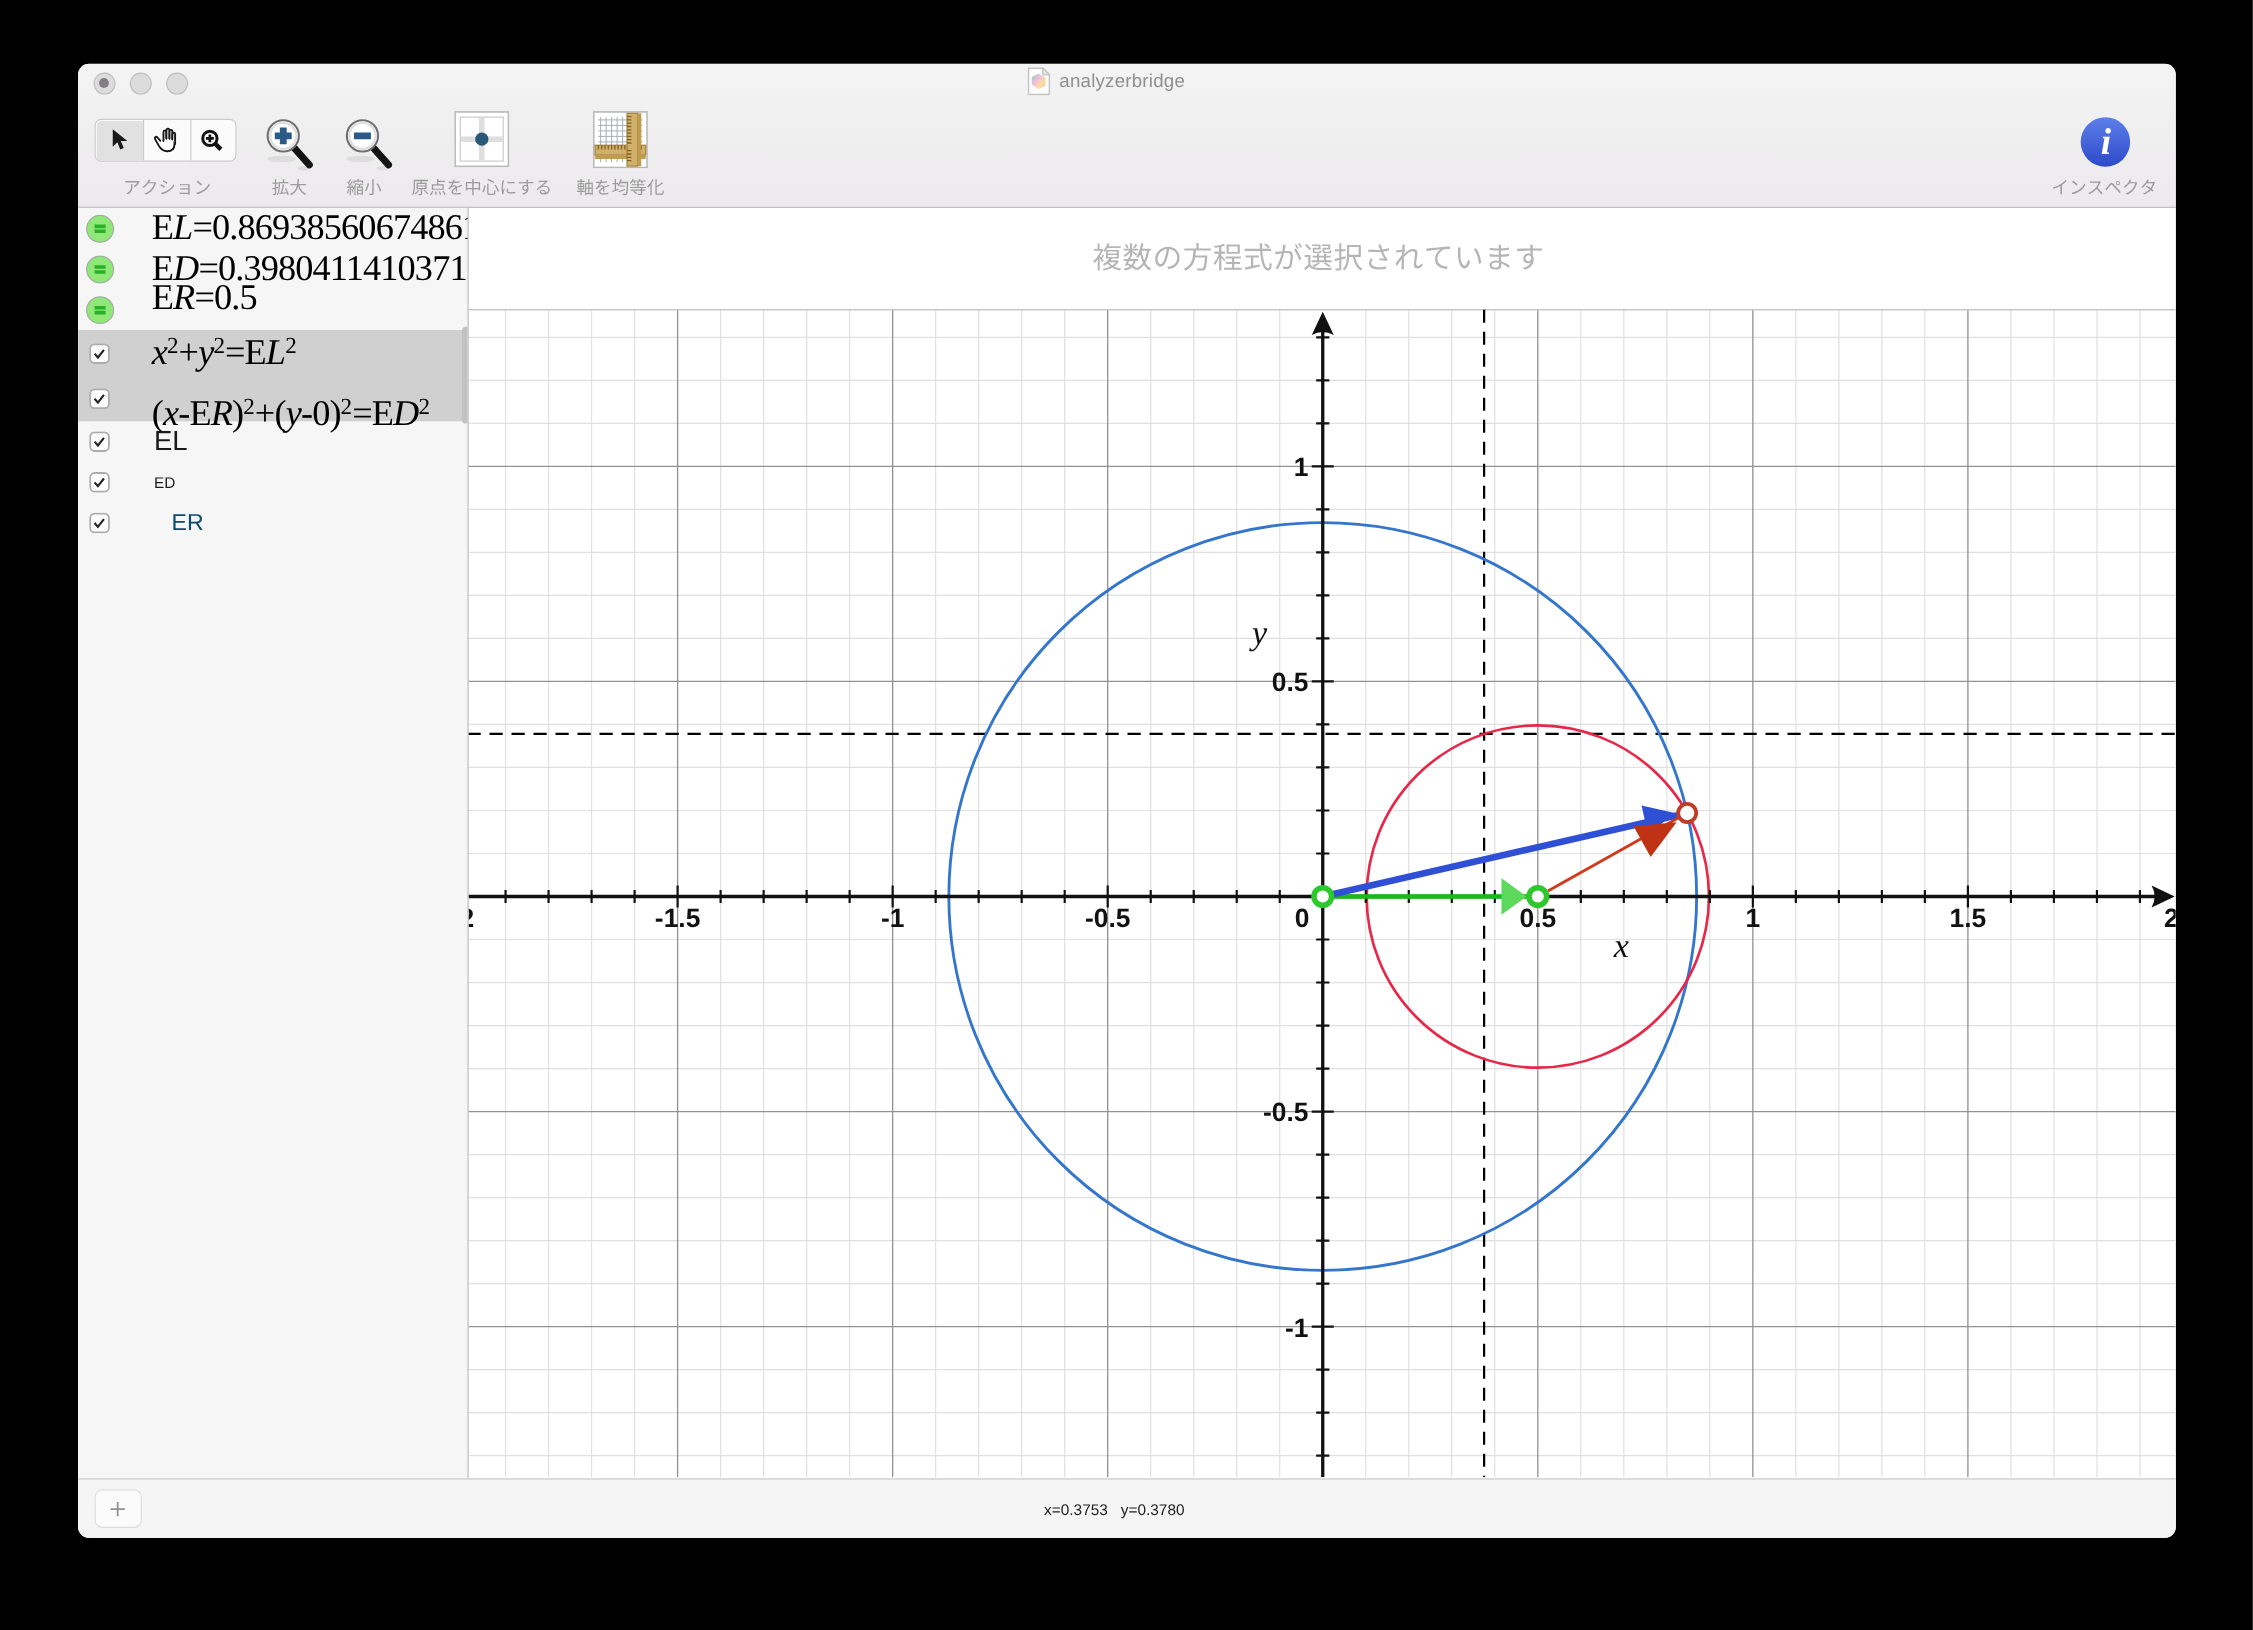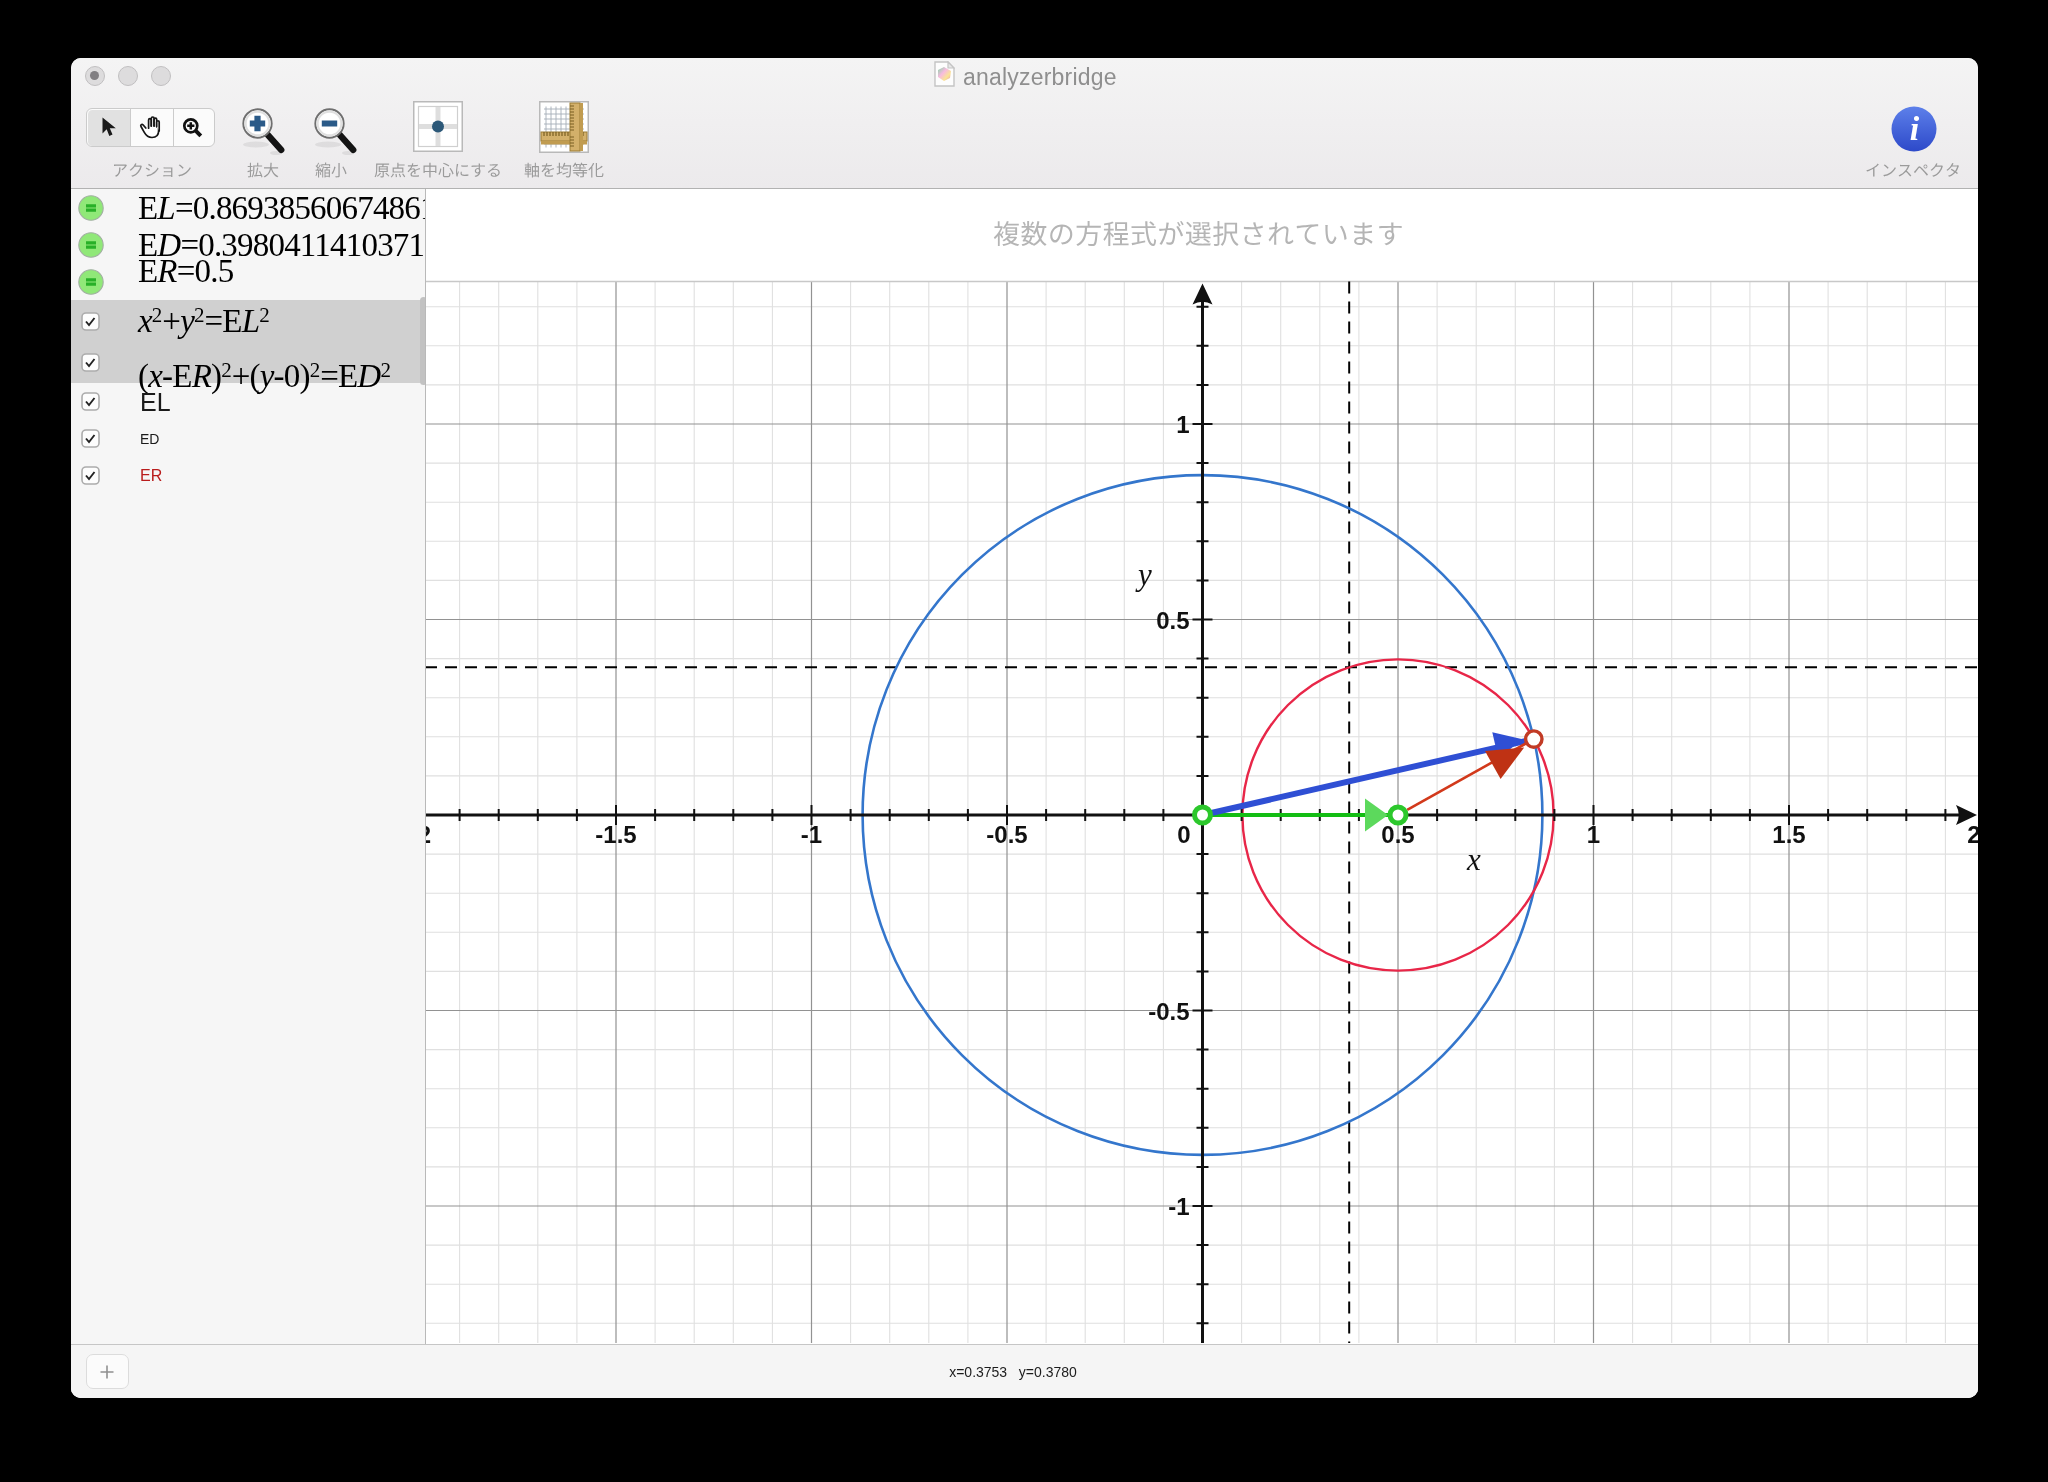--- a/index.html
+++ b/index.html
@@ -62,21 +62,21 @@
 <defs>
         <linearGradient id="dg" x1="0" y1="0" x2="1" y2="1">
 <stop offset="0" stop-color="#7fd4a0"></stop>
           <stop offset="0.4" stop-color="#f7b7de"></stop>
           <stop offset="0.7" stop-color="#f9e38f"></stop>
           <stop offset="1" stop-color="#e98fb4"></stop>
         </linearGradient>
       </defs>
 <path d="M4 9l6-3 7 4-1 7-6 3-6-4Z" fill="url(#dg)" opacity="0.95"></path>
     </svg>
-    <div style="position:absolute;left:892px;top:6px;font-size:23px;color:#8f8f8f;letter-spacing:0.2px">analyzerbridge</div>
+    <div style="position:absolute;left:892px;top:6px;font-size:17px;color:#8f8f8f;letter-spacing:0.2px">analyzerbridge</div>
     <div style="position:absolute;left:15px;top:50px;width:129px;height:39px;background:#fbfbfb;border:1.5px solid #cbcbcb;border-radius:6px;box-sizing:border-box"></div>
     <div style="position:absolute;left:16.5px;top:51.5px;width:42px;height:36px;background:#e1e1e1;border-radius:4.5px 0 0 4.5px"></div>
     <div style="position:absolute;left:58.5px;top:51px;width:1.5px;height:37px;background:#cccccc"></div>
     <div style="position:absolute;left:101.5px;top:51px;width:1.5px;height:37px;background:#cccccc"></div>
     <svg style="position:absolute;left:30px;top:59px" width="16" height="22" viewBox="0 0 16 22">
 <path d="M1.5 0.5v16l4.2-4.2 2.6 6.6 3.2-1.3-2.7-6.4h6Z" fill="#1a1a1a"></path>
     </svg>
     <svg style="position:absolute;left:68px;top:57px" width="26" height="26" viewBox="0 0 26 26">
 <g stroke="#161616" stroke-width="1.7" fill="#fff" stroke-linejoin="round" stroke-linecap="round">
 <path d="M6.8 13 4.2 10c-1.3-1.5-3.1-.1-2.2 1.5l3.3 5.9c1.8 3.2 3.7 5.1 7.7 5.1 4.6 0 6.6-2.5 6.6-6.4V10.5"></path>
@@ -191,21 +191,21 @@
         <path d="M5 9.5l3 3.5 5.5-7" stroke="#222" stroke-width="1.9" fill="none"></path>
       </svg>
       <svg style="position:absolute;left:10px;top:277.0px" width="19" height="19" viewBox="0 0 19 19">
         <rect x="1" y="1" width="17" height="17" rx="4" fill="#fdfdfd" stroke="#acacac" stroke-width="1.6"></rect>
         <path d="M5 9.5l3 3.5 5.5-7" stroke="#222" stroke-width="1.9" fill="none"></path>
       </svg>
       <div class="eq" style="left:67px;top:132px"><i>x</i><sup>2</sup>+<i>y</i><sup>2</sup>=E<i>L</i><sup>2</sup></div>
       <div class="eq" style="left:67px;top:187px">(<i>x</i>-E<i>R</i>)<sup>2</sup>+(<i>y</i>-0)<sup>2</sup>=E<i>D</i><sup>2</sup></div>
       <div style="position:absolute;left:69px;top:212.5px;transform:translateY(-50%);font-size:25px;color:#1a1a1a">EL</div>
       <div style="position:absolute;left:69px;top:249.5px;transform:translateY(-50%);font-size:14px;color:#1a1a1a">ED</div>
-      <div style="position:absolute;left:69px;top:286.5px;transform:translateY(-50%);font-size:16px;color:#b91c1c">ER</div>
+      <div style="position:absolute;left:85px;top:286.5px;transform:translateY(-50%);font-size:21px;color:#0c4a6e">ER</div>
       <div style="position:absolute;left:348.5px;top:108px;width:7px;height:88px;border-radius:3.5px;background:#c2c2c2"></div>
     </div>
     <div id="bbar"></div>
     <div style="position:absolute;left:15px;top:1296px;width:43px;height:35px;border:1.5px solid #dcdcdc;border-radius:7px;background:#fbfbfb;box-sizing:border-box"></div>
     <svg style="position:absolute;left:29px;top:1306.5px" width="14" height="14">
       <path d="M0.5 7h13M7 0.5v13" stroke="#909090" stroke-width="1.6"></path>
     </svg>
     <div style="position:absolute;left:942px;top:1314px;transform:translate(-50%,-50%);font-size:14px;color:#1c1c1c;white-space:pre">x=0.3753   y=0.3780</div>
   </div>
 </body></html>

